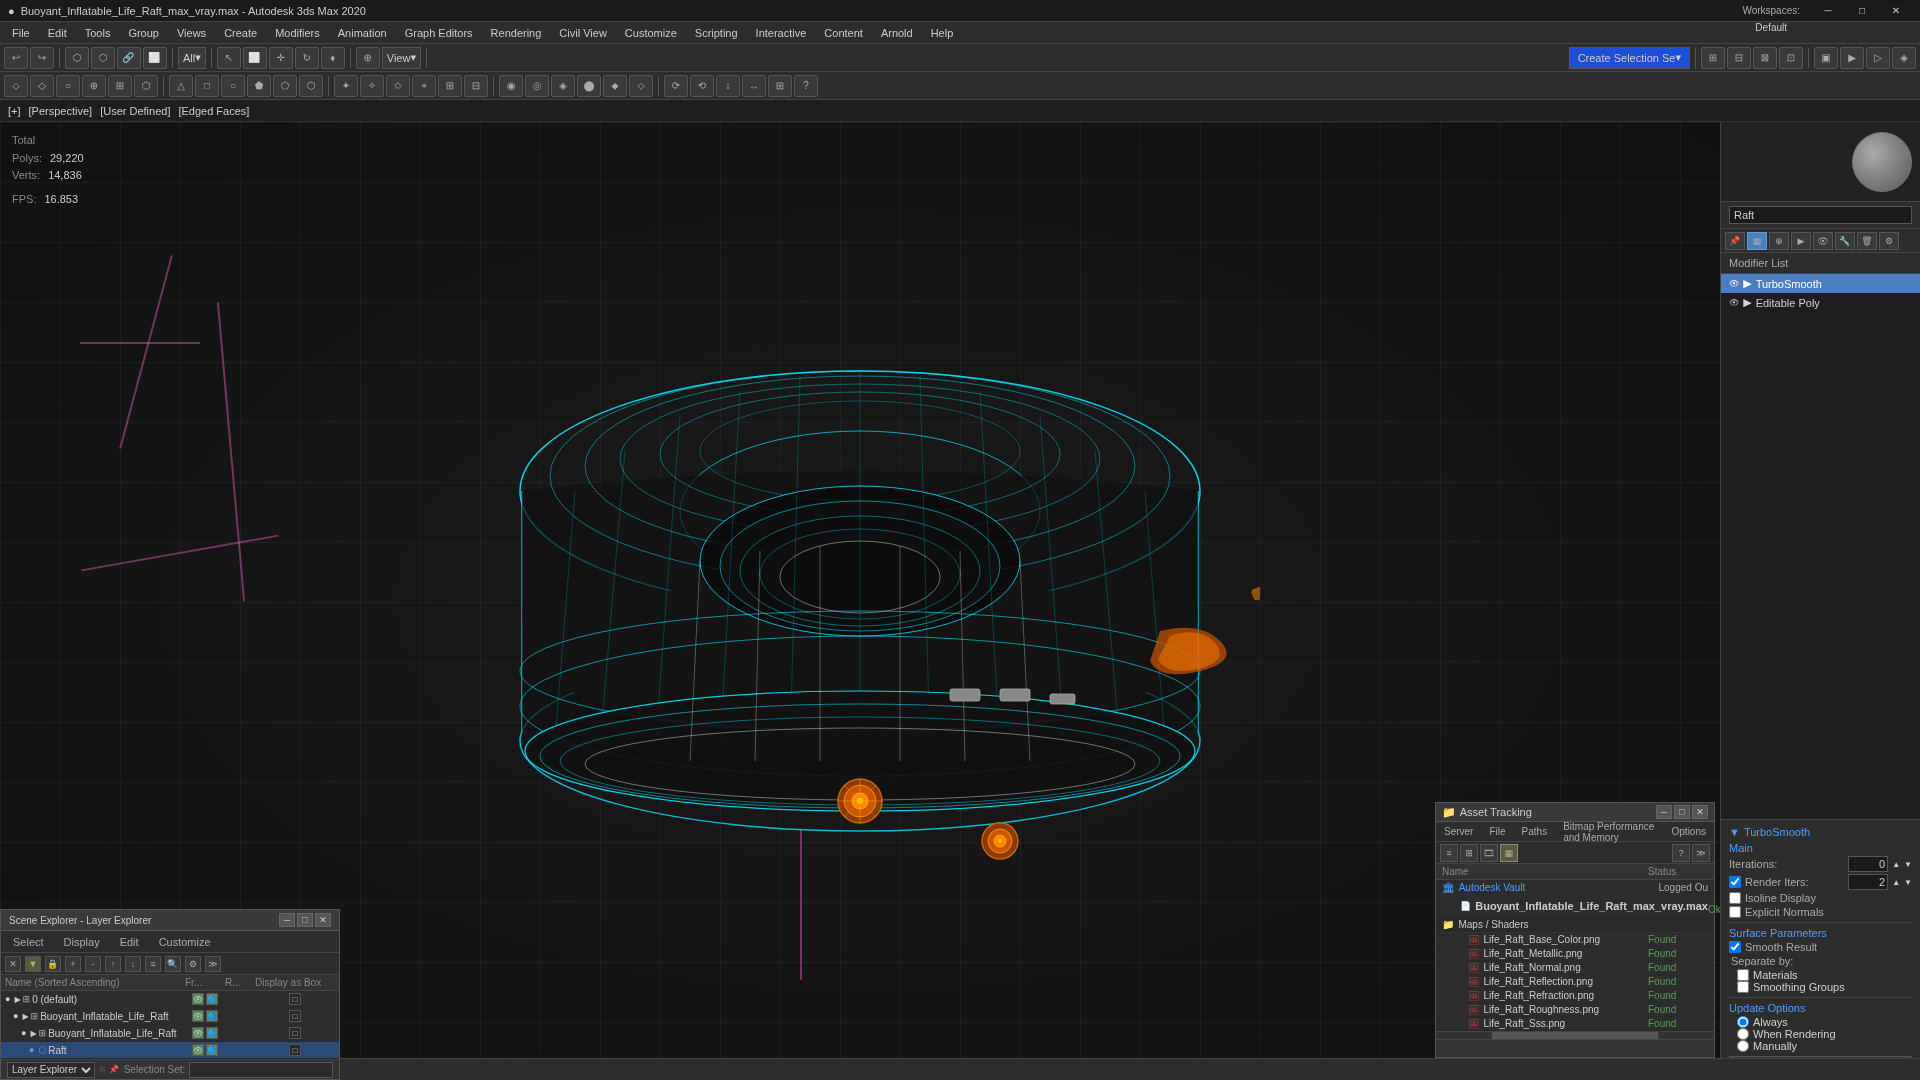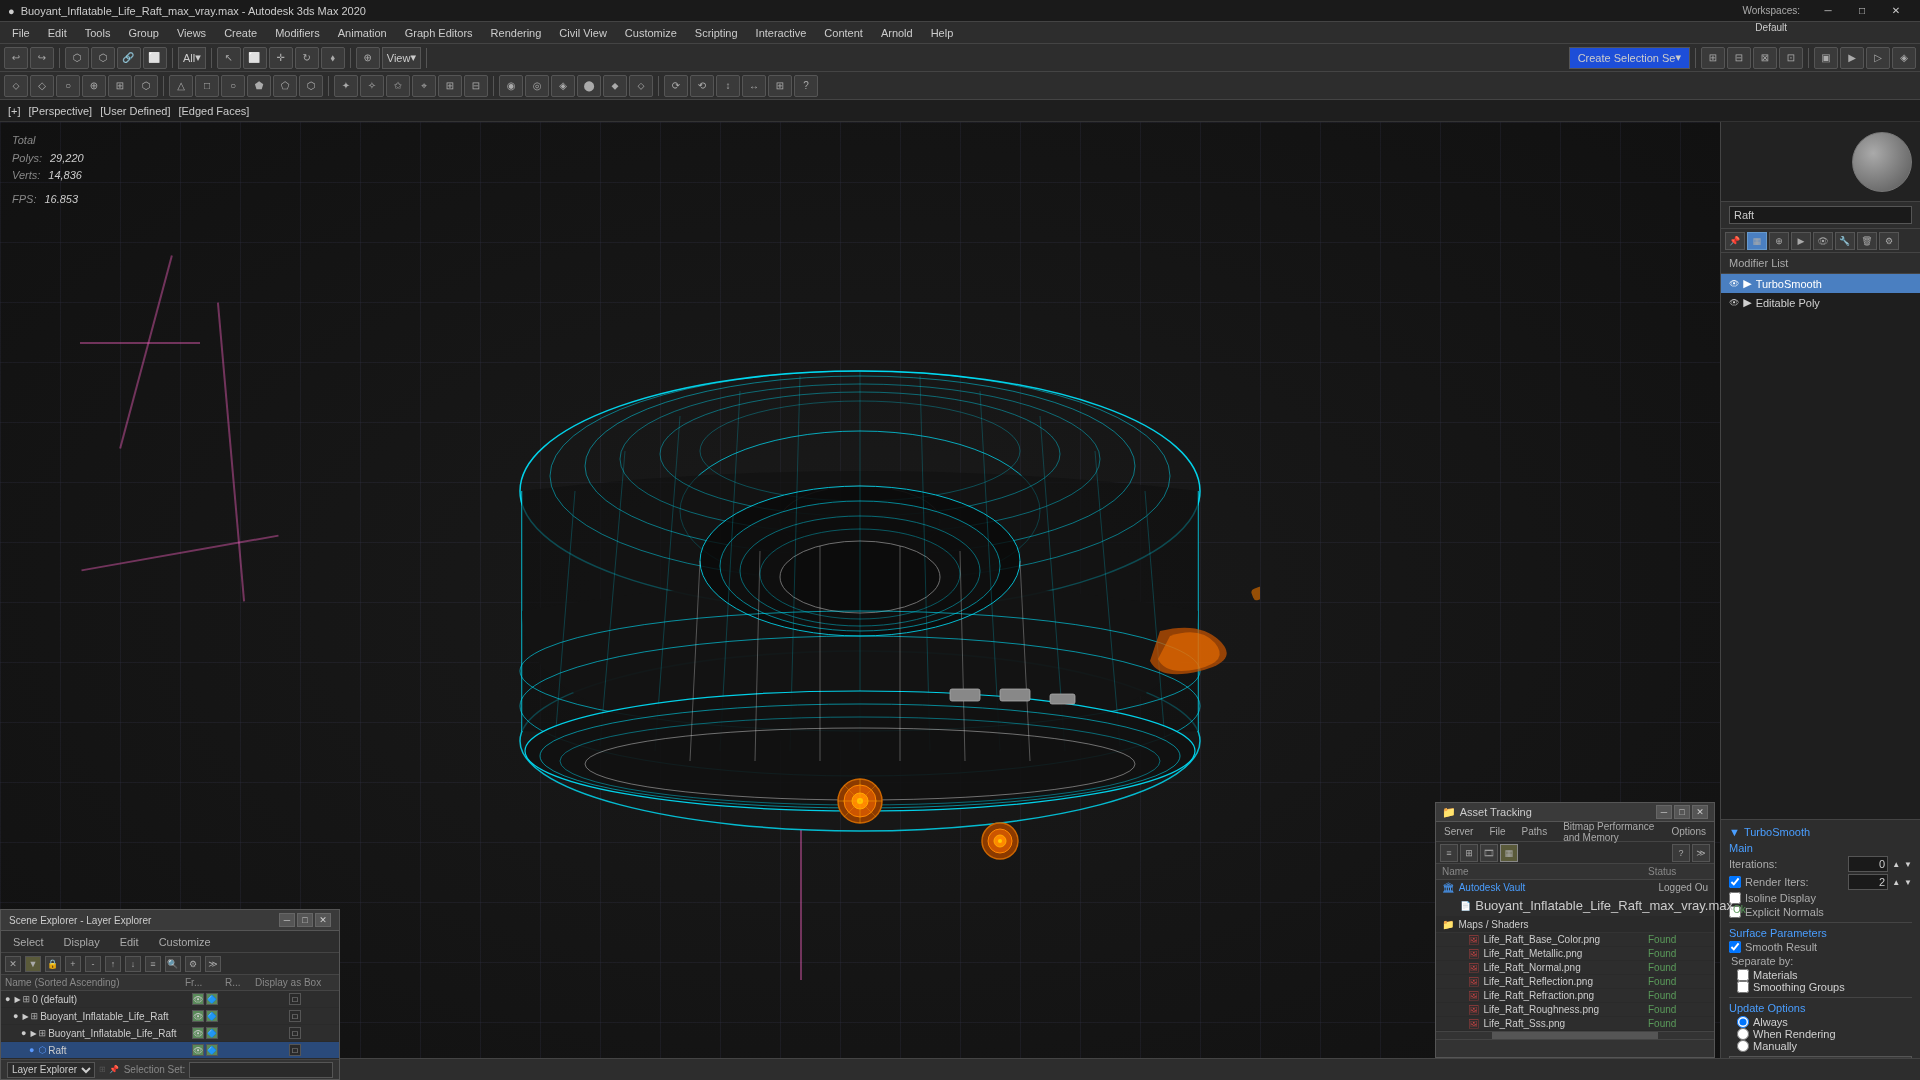--- a/index.html
+++ b/index.html
@@ -59,21 +59,20 @@
     }
 
     
     #viewport {
       flex: 1; background: #1a1a1a; position: relative; overflow: hidden;
     }
     #viewport-canvas {
       width: 100%; height: 100%;
       background: radial-gradient(ellipse at center, #1a1a1a 0%, #111 100%);
       position: relative;
-      font-style: italic;
     }
 
     
     .grid-overlay {
       position: absolute; top: 0; left: 0; right: 0; bottom: 0;
       background-image:
         linear-gradient(rgba(80,80,120,0.15) 1px, transparent 1px),
         linear-gradient(90deg, rgba(80,80,120,0.15) 1px, transparent 1px);
       background-size: 60px 60px;
       pointer-events: none;
@@ -729,21 +728,21 @@
   <div class="at-vault-row">
     <span>🏛</span>
     <span>Autodesk Vault</span>
     <span style="flex:1;"></span>
     <span style="color:#aaa; font-size:10px;">Logged Ou</span>
   </div>
 
   <div class="at-file-row">
     <div style="display:flex; align-items:center; gap:4px; padding-left:8px;">
       <span style="font-size:9px; color:#5a9aff;">📄</span>
-      <span style="font-size:13px;">Buoyant_Inflatable_Life_Raft_max_vray.max</span>
+      <span style="font-size:11px;font-weight:bold;">Buoyant_Inflatable_Life_Raft_max_vray.max</span>
     </div>
     <span class="status-ok">Ok</span>
   </div>
 
   <div style="padding:2px 6px; font-size:10px; color:#ccc; background:#2a2a2a; border-bottom:1px solid #333; display:flex; align-items:center; gap:4px;">
     <span>📁</span>
     <span>Maps / Shaders</span>
   </div>
 
   <div id="at-files-list">

